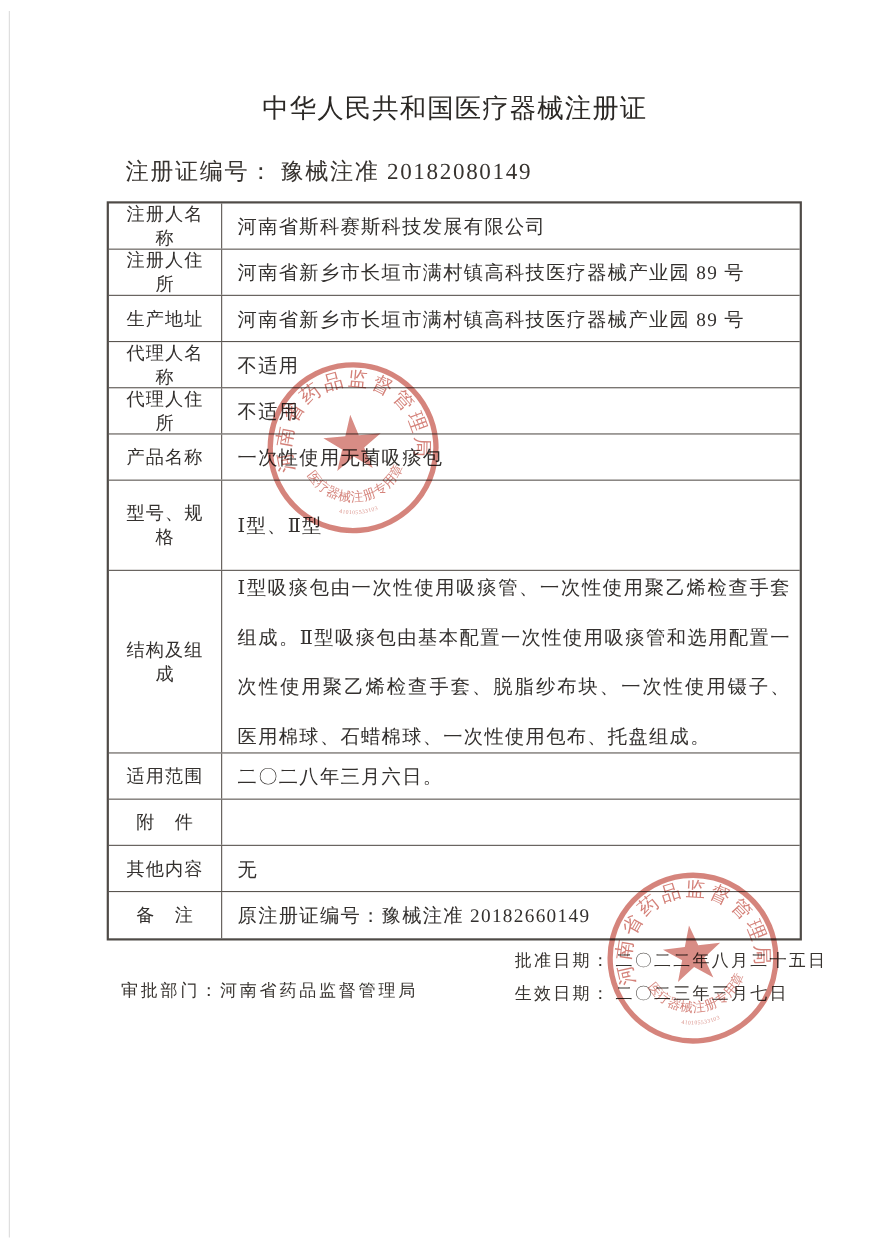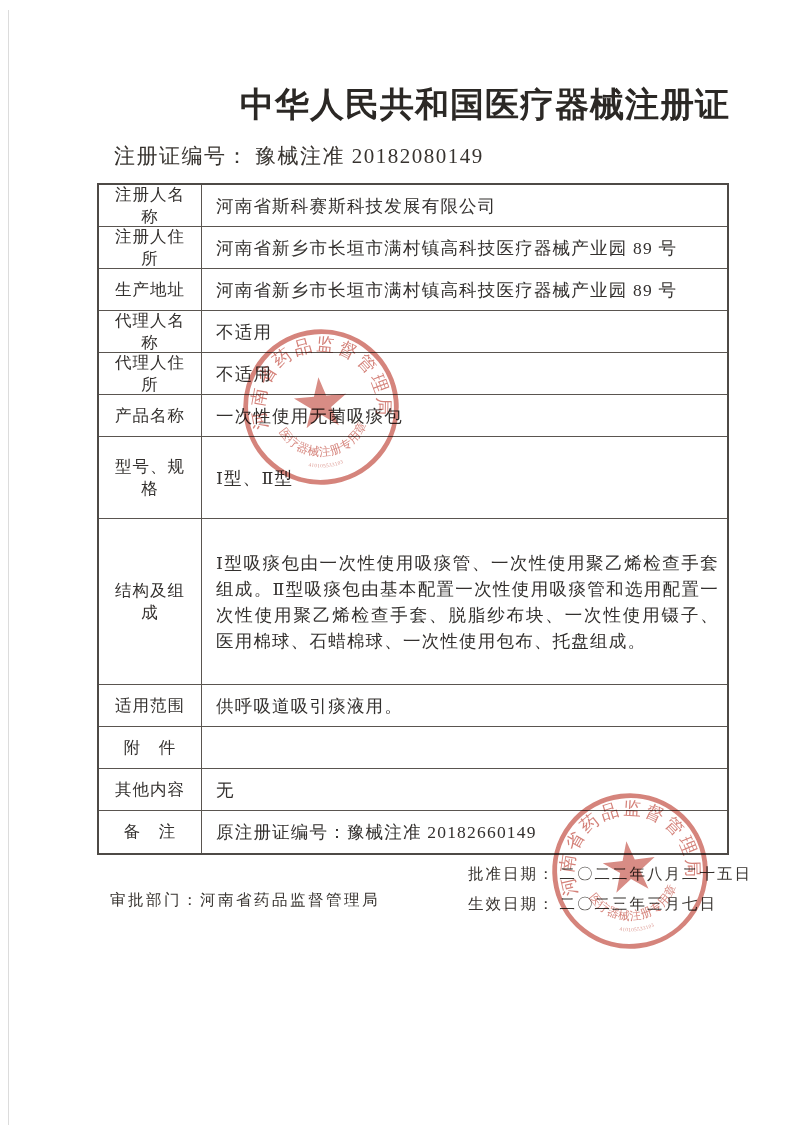--- a/index.html
+++ b/index.html
@@ -11,22 +11,22 @@
     font-family:"Liberation Serif","DejaVu Serif",serif;
     color:#33302e;
     overflow:hidden;
   }
   .scan-edge{
     position:absolute;left:8px;top:10px;bottom:6px;width:1px;
     background:rgba(60,60,60,0.18);
   }
   .title{
     position:absolute;left:97px;top:82px;width:633px;
-    text-align:right;
-    font-size:34px;font-weight:bold;letter-spacing:1px;
+    text-align:center;
+    font-size:24px;font-weight:normal;letter-spacing:1px;
     color:#2b2825;
   }
   .cert-no-line{
     position:absolute;left:114px;top:142px;
     font-size:21px;letter-spacing:1.5px;color:#37332f;
     white-space:nowrap;
   }
   .cert-no-line .num{margin-left:6px;}
   .cert-table{
     position:absolute;left:97px;top:183px;width:632px;
@@ -53,21 +53,21 @@
     flex:1;
     display:flex;align-items:center;
     font-size:17.5px;letter-spacing:1.2px;
     padding:4px 10px 4px 14px;
     box-sizing:border-box;
     line-height:30px;
   }
   .r-small{height:42px;}
   .r-med{height:82px;}
   .r-big{height:166px;}
-  .r-big .tvalue{line-height:26px;align-items:center;text-align:justify;padding-right:8px;}
+  .r-big .tvalue{line-height:45px;align-items:center;text-align:justify;padding-right:8px;}
   .footer-dept{
     position:absolute;left:110px;top:864px;
     font-size:15.5px;letter-spacing:2.5px;color:#37332f;
     white-space:nowrap;
     margin-top:26px;
   }
   .footer-dates{
     position:absolute;left:468px;top:862px;
     font-size:15.5px;letter-spacing:2px;color:#37332f;
   }
@@ -124,21 +124,21 @@
     <div class="trow r-med">
       <div class="tlabel">型号、规格</div>
       <div class="tvalue">Ⅰ型、Ⅱ型</div>
     </div>
     <div class="trow r-big">
       <div class="tlabel">结构及组成</div>
       <div class="tvalue">Ⅰ型吸痰包由一次性使用吸痰管、一次性使用聚乙烯检查手套组成。Ⅱ型吸痰包由基本配置一次性使用吸痰管和选用配置一次性使用聚乙烯检查手套、脱脂纱布块、一次性使用镊子、医用棉球、石蜡棉球、一次性使用包布、托盘组成。</div>
     </div>
     <div class="trow r-small">
       <div class="tlabel">适用范围</div>
-      <div class="tvalue">供呼吸道吸引痰液用。</div>
+      <div class="tvalue">二〇二八年三月六日。</div>
     </div>
     <div class="trow r-small">
       <div class="tlabel">附　件</div>
     </div>
     <div class="trow r-small">
       <div class="tlabel">其他内容</div>
       <div class="tvalue">无</div>
     </div>
     <div class="trow r-small">
       <div class="tlabel">备　注</div>

